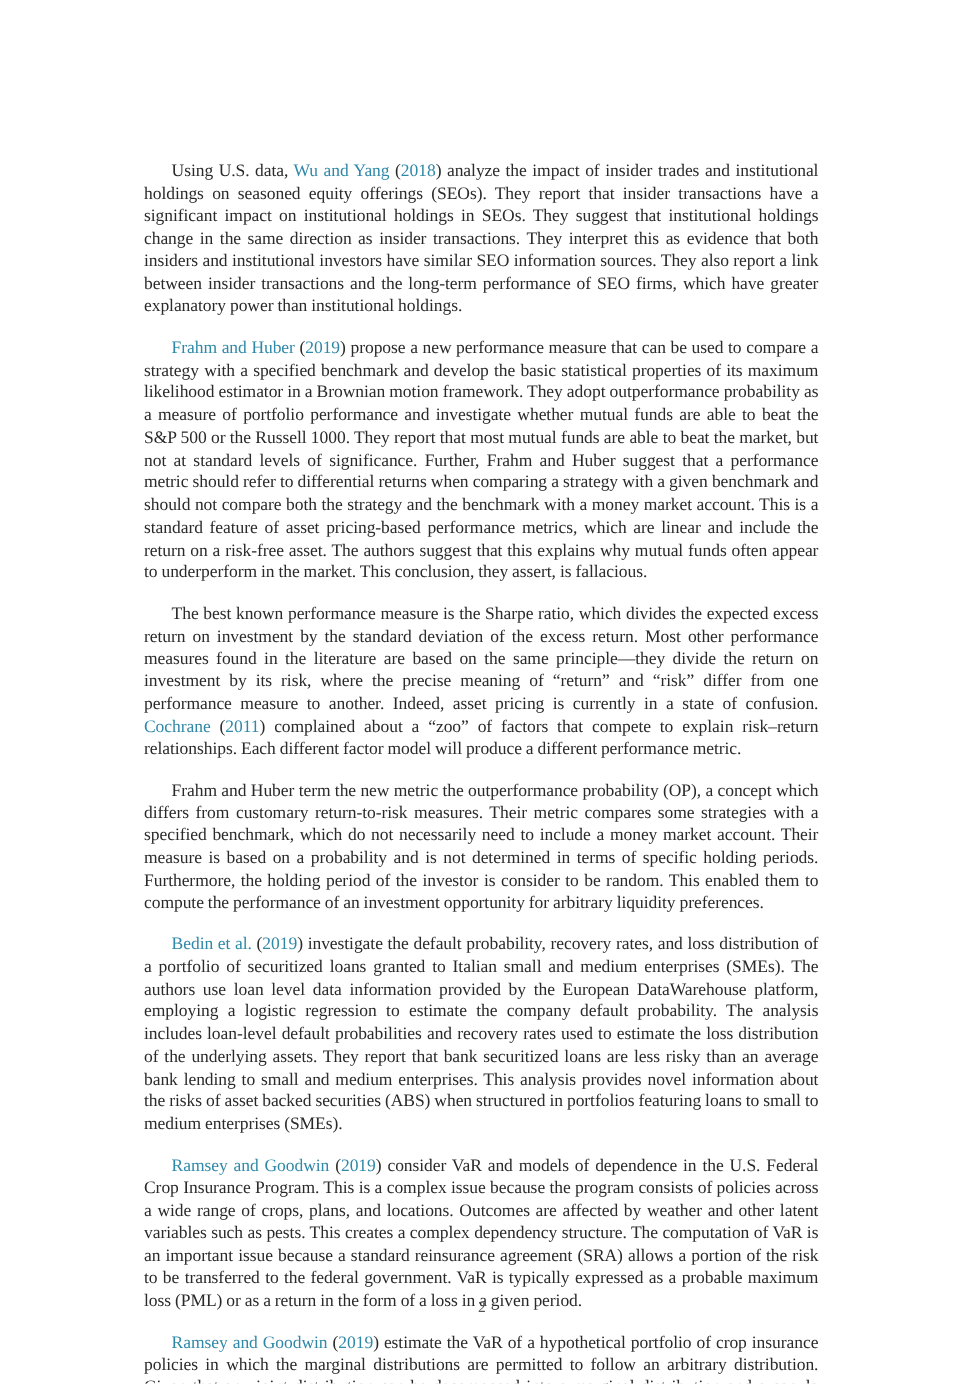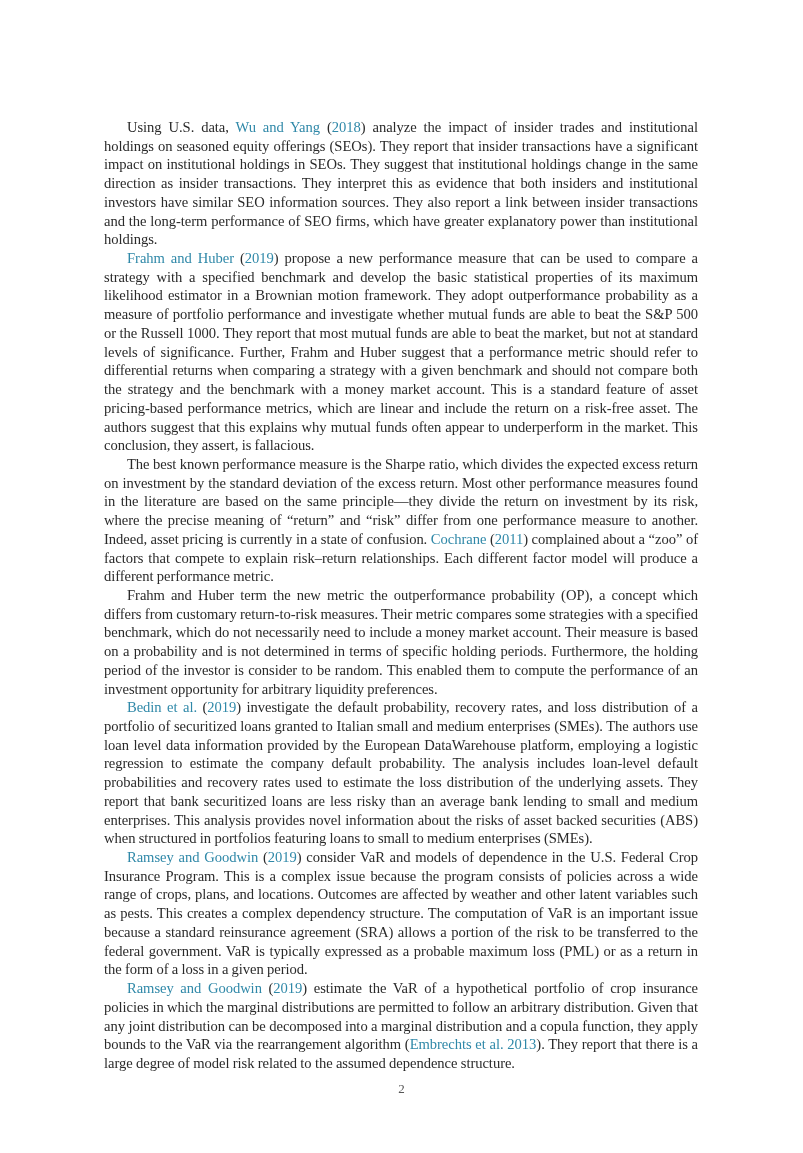--- a/index.html
+++ b/index.html
@@ -28,21 +28,21 @@
       top: 118px;
       width: 594px;
       font-size: 14.6px;
       line-height: 18.72px;
       text-align: justify;
       hyphens: manual;
       letter-spacing: -0.05px;
       word-spacing: -0.3px;
     }
     .text-body p {
-      margin: 0;
+      margin: 16px;
       text-indent: 23px;
     }
     .cite {
       color: #2f88a8;
     }
     .page-number {
       position: absolute;
       left: 0;
       width: 803px;
       top: 1081px;

